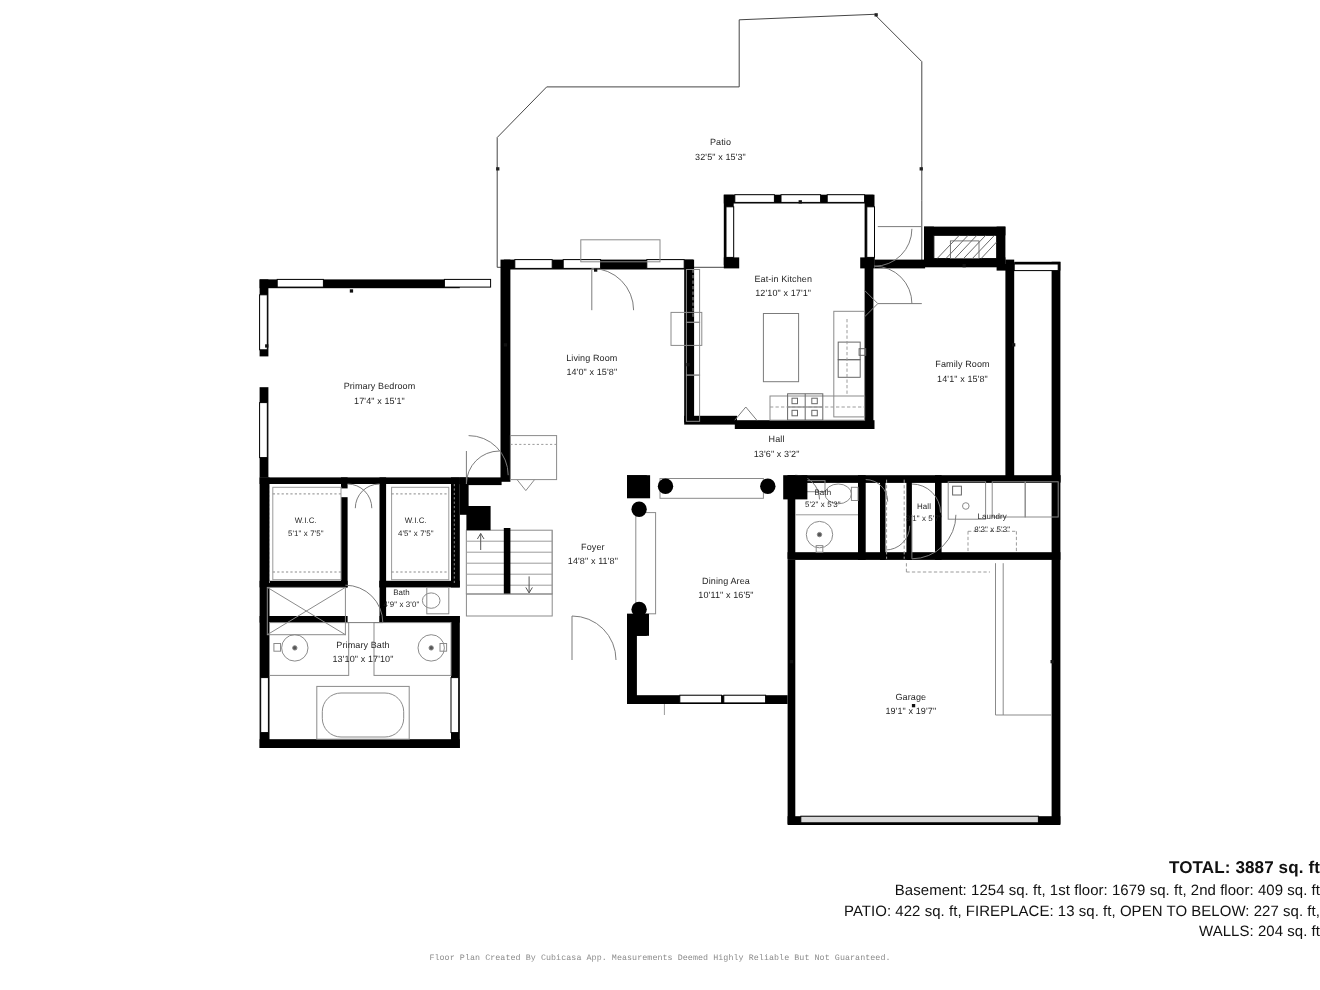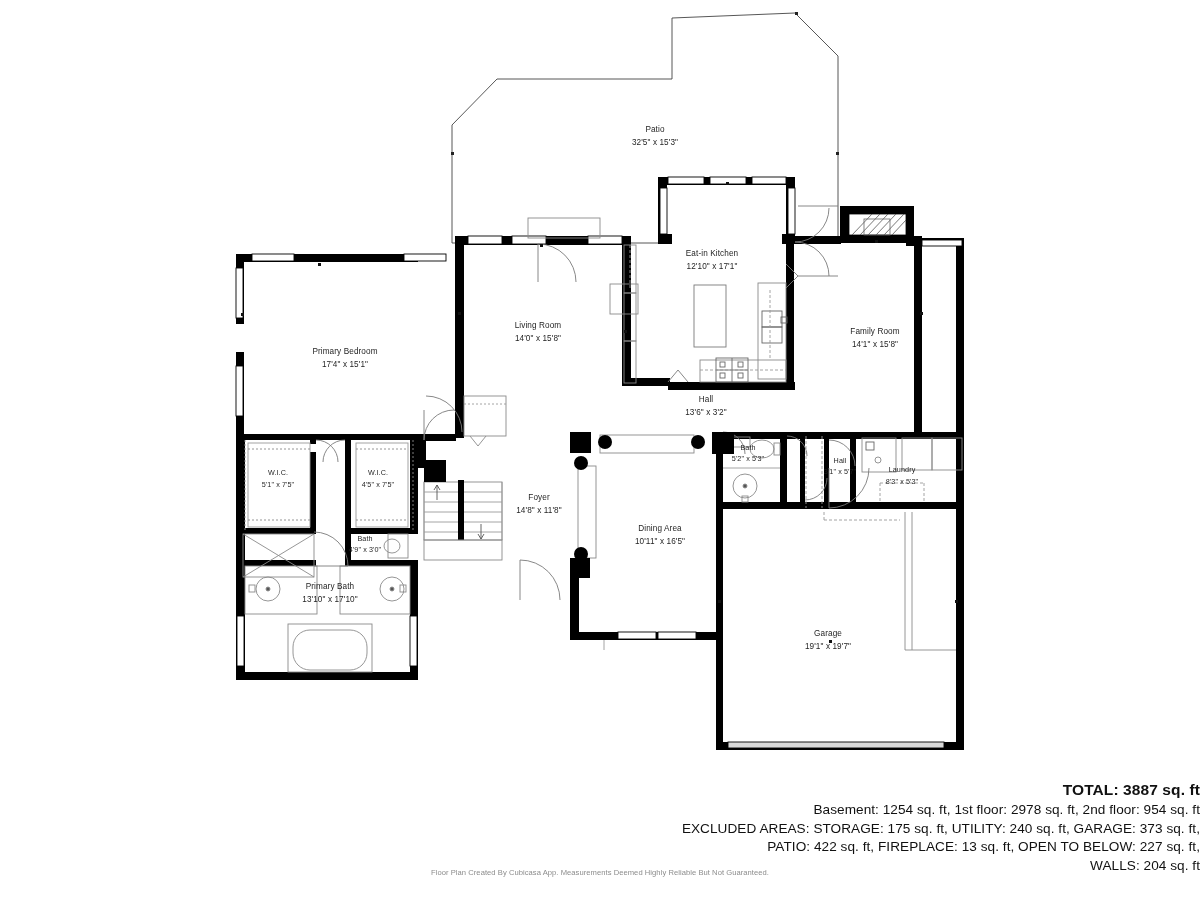--- a/index.html
+++ b/index.html
@@ -54,21 +54,21 @@
     letter-spacing:0.05px;
   }
   #credit{
     position:absolute;
     left:0;
     top:868px;
     width:1200px;
     text-align:center;
     font-size:7.6px;
     color:#8c8c8c;
-    font-family:Liberation Sans, sans-serif;
+    font-family:Liberation Mono, monospace;
     letter-spacing:0.05px;
   }
 </style>
 </head>
 <body>
 
 <div id="plan-wrap">
 <svg id="floorplan" viewBox="0 0 1200 900">
 
   <g>
@@ -420,19 +420,18 @@
 
     <text class="room-label" x="828" y="636">Garage</text>
     <text class="room-dim" x="828" y="649">19'1" x 19'7"</text>
   </g>
 
 </svg>
 </div>
 
 <div id="summary">
   <div class="total">TOTAL: 3887 sq. ft</div>
-  <div class="line">Basement: 1254 sq. ft, 1st floor: 2978 sq. ft, 2nd floor: 954 sq. ft</div>
-  <div class="line">EXCLUDED AREAS: STORAGE: 175 sq. ft, UTILITY: 240 sq. ft, GARAGE: 373 sq. ft,</div>
+  <div class="line">Basement: 1254 sq. ft, 1st floor: 1679 sq. ft, 2nd floor: 409 sq. ft</div>
   <div class="line">PATIO: 422 sq. ft, FIREPLACE: 13 sq. ft, OPEN TO BELOW: 227 sq. ft,</div>
   <div class="line">WALLS: 204 sq. ft</div>
 </div>
 
 <div id="credit">Floor Plan Created By Cubicasa App. Measurements Deemed Highly Reliable But Not Guaranteed.</div>
 
 </body></html>

